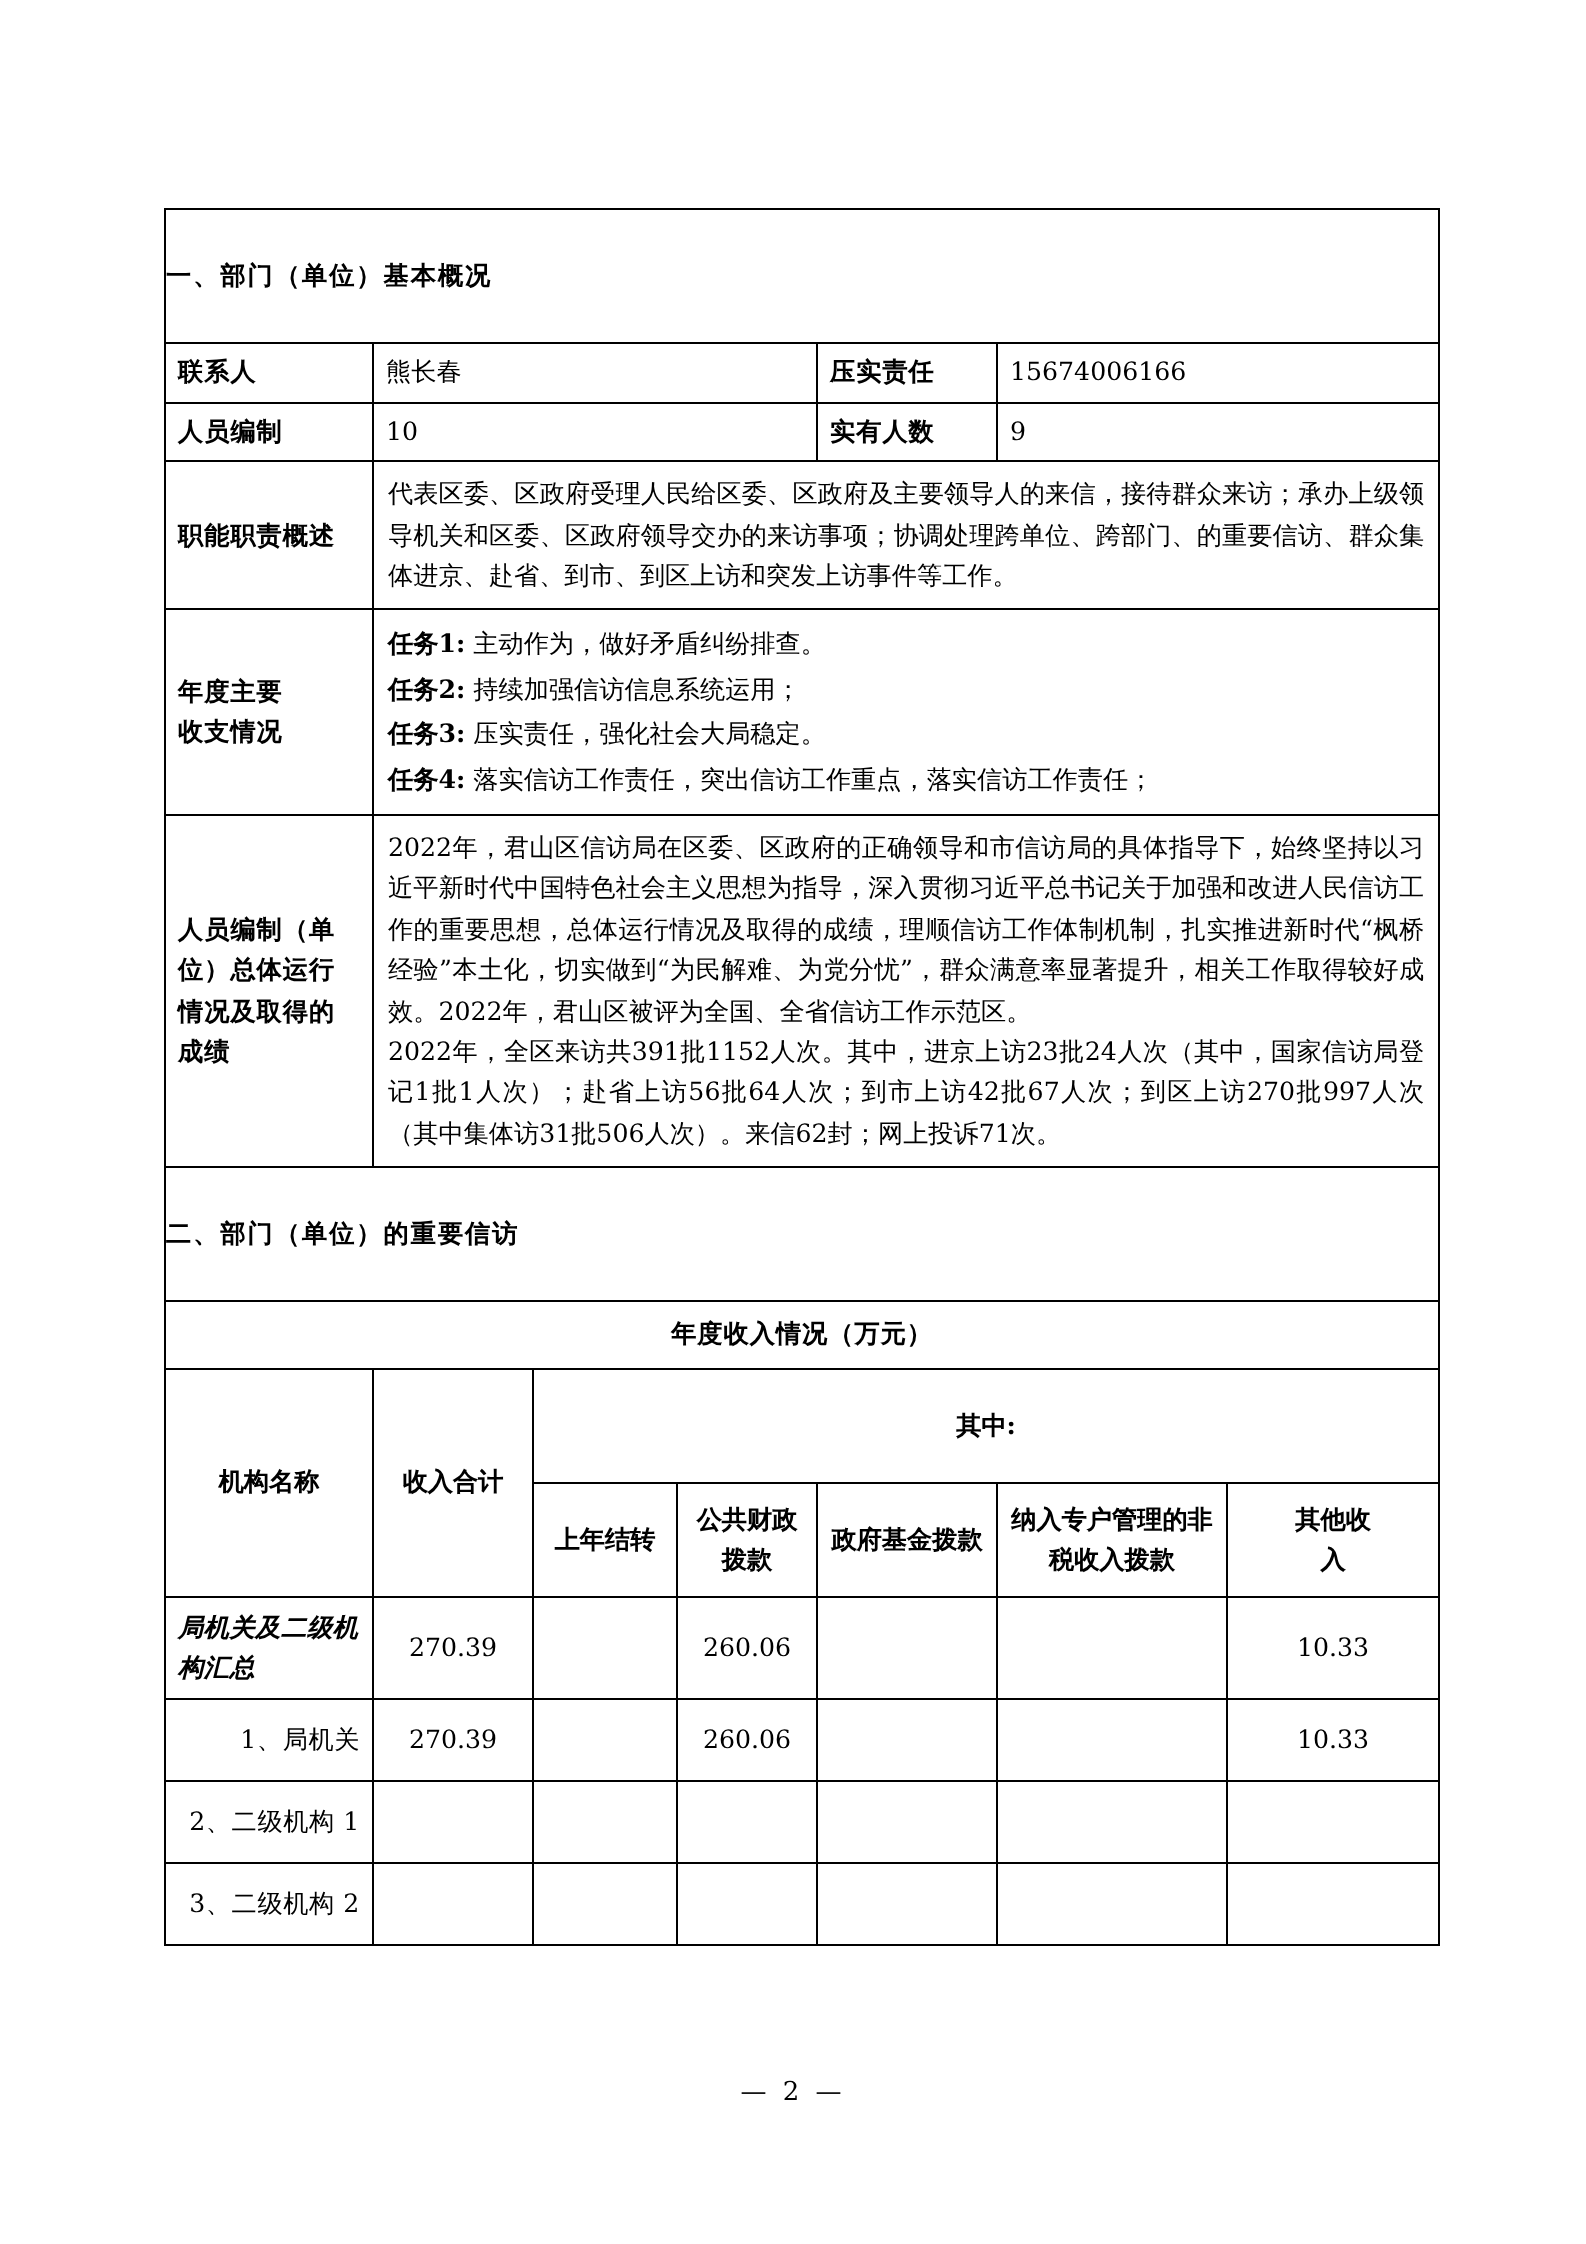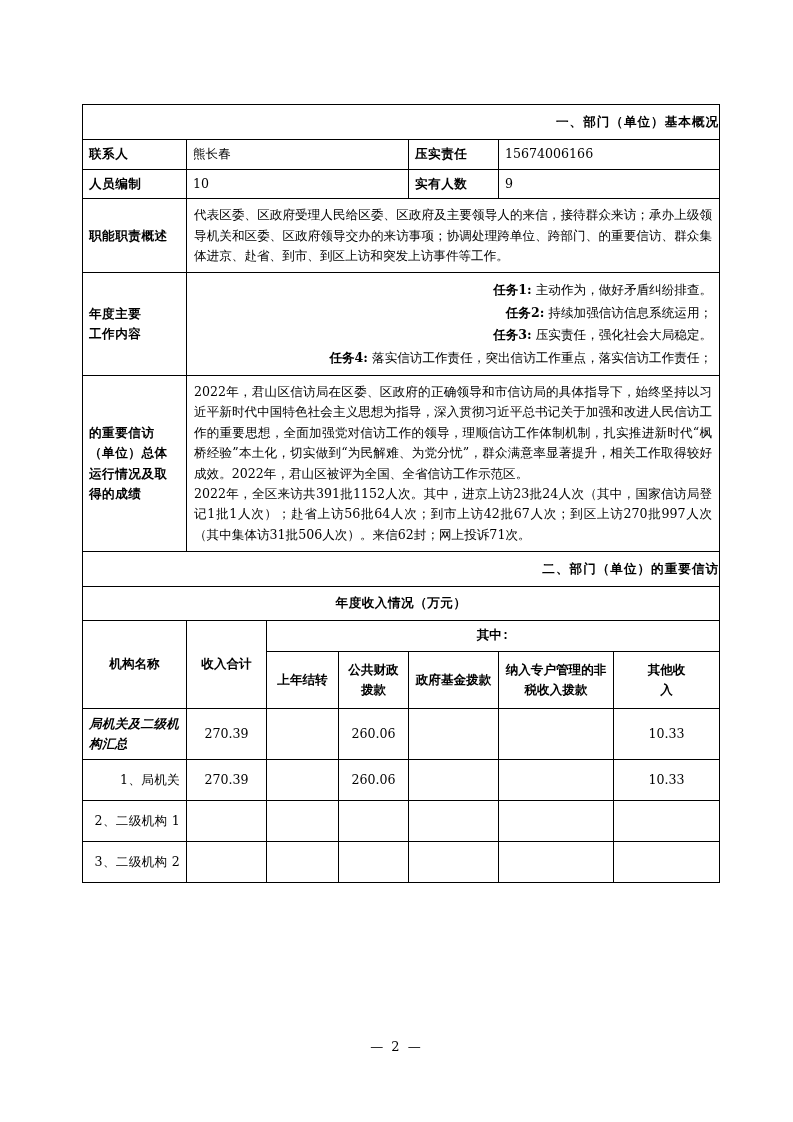--- a/index.html
+++ b/index.html
@@ -28,25 +28,25 @@
   }
   table.doc td {
     border: 1px solid #000;
     padding: 4px 6px;
     vertical-align: middle;
     font-size: 12.6px;
     line-height: 1.62;
     font-family: "DejaVu Serif", "Liberation Serif", serif;
   }
   .section-title {
-    text-align: right;
+    text-align: left;
     font-weight: bold;
     font-size: 14.5px;
     letter-spacing: 1px;
-    padding: 7px 0 !important;
+    padding: 23px 0 !important;
   }
   .sub-title {
     text-align: center;
     font-weight: bold;
     font-size: 13.2px;
     letter-spacing: 0.5px;
     padding: 6px 0 !important;
   }
   .ctr { text-align: left; }
   .lbl {
@@ -55,21 +55,20 @@
     letter-spacing: 0.5px;
   }
   .body-text {
     text-align: justify;
     text-justify: inter-ideograph;
     line-height: 1.78;
     padding: 6px 7px !important;
   }
   .task-line {
     line-height: 1.78;
-    text-align: right;
   }
   .task-line b { font-weight: bold; }
   .num { text-align: center; font-family: "DejaVu Serif","Liberation Serif", serif; }
   .hdr-cell {
     text-align: center;
     font-weight: bold;
     font-size: 12.3px;
     line-height: 1.5;
   }
   .row-lbl {
@@ -135,21 +134,21 @@
     </tr>
 
     <tr>
       <td class="lbl">职能职责概述</td>
       <td colspan="6" class="body-text">代表区委、区政府受理人民给区委、区政府及主要领导人的来信，接待群众来访；承办上级领导机关和区委、区政府领导交办的来访事项；协调处理跨单位、跨部门、的重要信访、群众集体进京、赴省、到市、到区上访和突发上访事件等工作。</td>
     </tr>
 
     <tr>
       <td class="lbl tall-lbl">
         <div>年度主要</div>
-        <div>工作内容</div>
+        <div>收支情况</div>
       </td>
       <td colspan="6" style="padding:6px 7px;">
         <div class="task-line">
           <b>任务1:</b>
           <span>主动作为，做好矛盾纠纷排查。</span>
         </div>
         <div class="task-line">
           <b>任务2:</b>
           <span>持续加强信访信息系统运用；</span>
         </div>
@@ -158,39 +157,39 @@
           <span>压实责任，强化社会大局稳定。</span>
         </div>
         <div class="task-line">
           <b>任务4:</b>
           <span>落实信访工作责任，突出信访工作重点，落实信访工作责任；</span>
         </div>
       </td>
     </tr>
 
     <tr>
-      <td class="lbl">的重要信访（单位）总体运行情况及取得的成绩</td>
+      <td class="lbl">人员编制（单位）总体运行情况及取得的成绩</td>
       <td colspan="6" class="body-text">
-        <div>2022年，君山区信访局在区委、区政府的正确领导和市信访局的具体指导下，始终坚持以习近平新时代中国特色社会主义思想为指导，深入贯彻习近平总书记关于加强和改进人民信访工作的重要思想，全面加强党对信访工作的领导，理顺信访工作体制机制，扎实推进新时代“枫桥经验”本土化，切实做到“为民解难、为党分忧”，群众满意率显著提升，相关工作取得较好成效。2022年，君山区被评为全国、全省信访工作示范区。</div>
+        <div>2022年，君山区信访局在区委、区政府的正确领导和市信访局的具体指导下，始终坚持以习近平新时代中国特色社会主义思想为指导，深入贯彻习近平总书记关于加强和改进人民信访工作的重要思想，总体运行情况及取得的成绩，理顺信访工作体制机制，扎实推进新时代“枫桥经验”本土化，切实做到“为民解难、为党分忧”，群众满意率显著提升，相关工作取得较好成效。2022年，君山区被评为全国、全省信访工作示范区。</div>
         <div>2022年，全区来访共391批1152人次。其中，进京上访23批24人次（其中，国家信访局登记1批1人次）；赴省上访56批64人次；到市上访42批67人次；到区上访270批997人次（其中集体访31批506人次）。来信62封；网上投诉71次。</div>
       </td>
     </tr>
 
     <tr>
       <td colspan="7" class="section-title">二、部门（单位）的重要信访</td>
     </tr>
 
     <tr>
       <td colspan="7" class="sub-title">年度收入情况（万元）</td>
     </tr>
 
     <tr>
       <td rowspan="2" class="hdr-cell">机构名称</td>
       <td rowspan="2" class="hdr-cell">收入合计</td>
-      <td colspan="5" class="hdr-cell" style="padding:5px 0 !important;font-family:Liberation Mono, monospace;">其中:</td>
+      <td colspan="5" class="hdr-cell" style="padding:18px 0 !important;">其中:</td>
     </tr>
     <tr>
       <td class="hdr-cell" style="height:48px;">上年结转</td>
       <td class="hdr-cell">公共财政拨款</td>
       <td class="hdr-cell">政府基金拨款</td>
       <td class="hdr-cell">纳入专户管理的非税收入拨款</td>
       <td class="hdr-cell" style="padding-left:28px !important;padding-right:28px !important;">其他收入</td>
     </tr>
 
     <tr>

